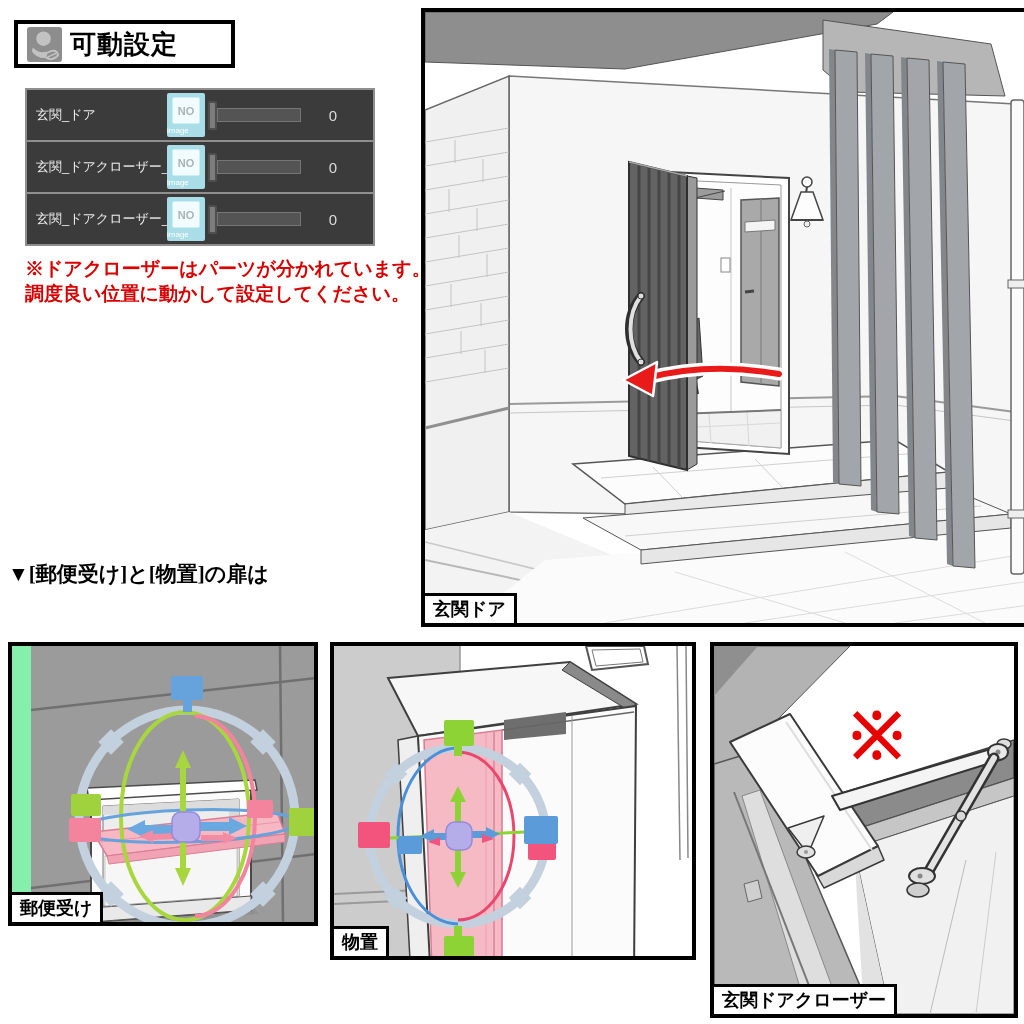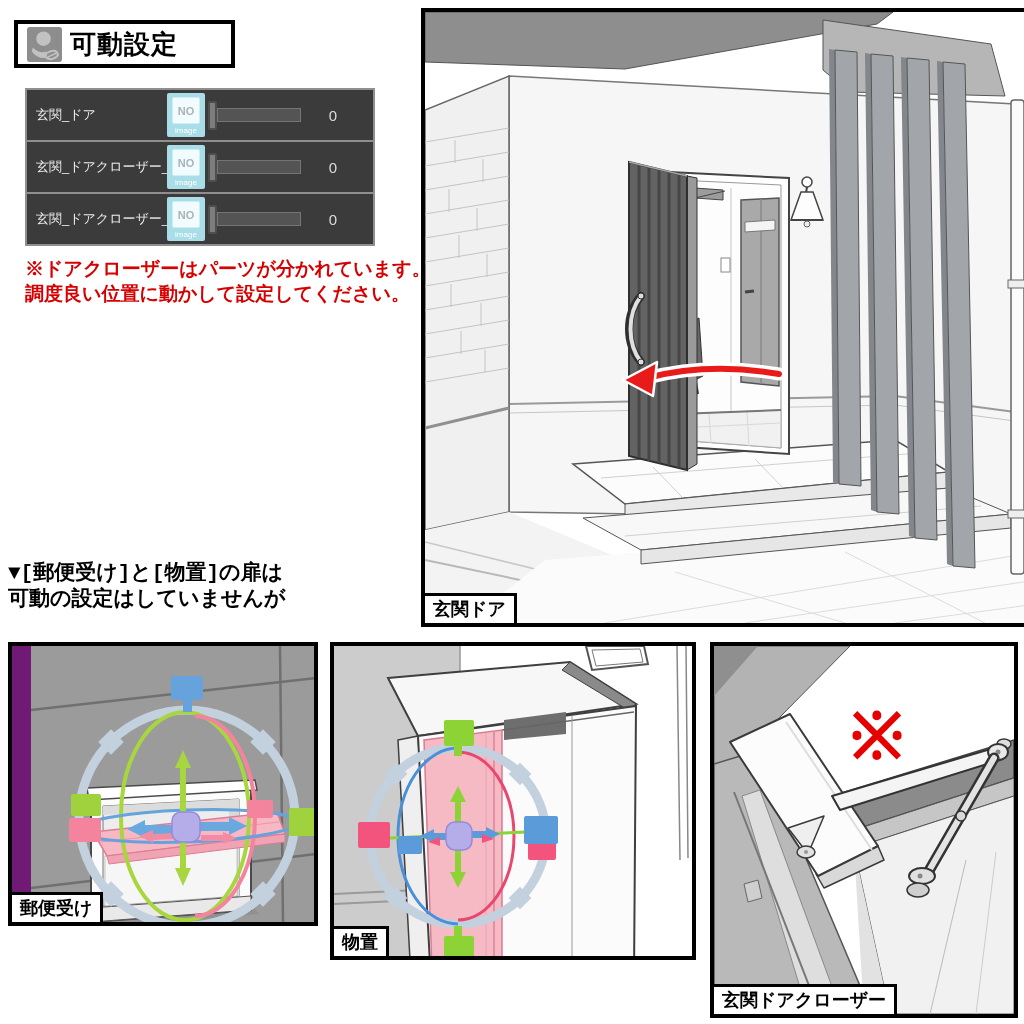--- a/index.html
+++ b/index.html
@@ -18,40 +18,40 @@
             border:2px solid #8f8f8f;box-sizing:border-box;display:flex;flex-direction:column;}
   .srow{position:relative;flex:1;border-bottom:2px solid #8f8f8f;}
   .srow:last-child{border-bottom:none;}
   .slabel{position:absolute;left:9px;top:50%;transform:translateY(-50%);
           color:#ececec;font-size:13px;white-space:nowrap;}
   .thumb{position:absolute;left:133px;top:3px;width:38px;height:44px;background:#a9dde7;
          border-radius:2px;margin-left:7px;}
   .thumb-no{position:absolute;left:50%;top:4px;transform:translateX(-50%);width:26px;height:25px;
             background:#f2fbfd;border:1px solid #cdeef4;border-radius:2px;color:#a9b4b6;
             font-size:11px;font-weight:bold;display:flex;align-items:center;justify-content:center;}
-  .thumb-img{position:absolute;left:0;right:0;bottom:2px;text-align:center;color:#fff;
+  .thumb-img{position:absolute;left:0;right:0;bottom:2px;text-align:left;color:#fff;
              font-size:8px;line-height:9px;}
   .handle{position:absolute;left:181px;top:11px;width:9px;height:29px;background:#7d7d7d;
           border:2px solid #4e4e4e;border-radius:2px;box-sizing:border-box;}
   .track{position:absolute;left:190px;top:18px;width:84px;height:14px;background:#545454;
          border:1px solid #757575;box-sizing:border-box;}
   .sval{position:absolute;left:288px;top:50%;transform:translateY(-50%);width:36px;
         text-align:center;color:#dcdcdc;font-size:15px;}
 
   
   .note-red{position:absolute;left:25px;top:256px;color:#d60000;font-weight:bold;
             font-size:19px;line-height:25px;white-space:nowrap;}
   .note-black{position:absolute;left:8px;top:561px;color:#000;font-weight:bold;
-              font-size:21px;line-height:26px;white-space:nowrap;font-family:Liberation Mono, monospace;}
+              font-size:21px;line-height:26px;white-space:nowrap;}
 
   
   .panel{position:absolute;border:4px solid #000;box-sizing:border-box;background:#fff;overflow:hidden;}
   .panel svg{display:block;}
   .p-main{left:421px;top:8px;width:620px;height:619px;}
-  .p-mail{left:8px;top:642px;width:310px;height:284px;background:#701a75;padding-left:19px;}
+  .p-mail{left:8px;top:642px;width:310px;height:284px;background:#86efac;padding-left:19px;}
   .p-shed{left:330px;top:642px;width:366px;height:318px;}
   .p-closer{left:710px;top:642px;width:308px;height:376px;}
   .taglabel{position:absolute;left:0;bottom:0;background:#fff;border:3px solid #000;
             border-left:none;border-bottom:none;font-family:"Liberation Serif","DejaVu Serif",serif;
             font-weight:bold;font-size:18px;line-height:24px;padding:1px 8px 2px;color:#000;}
 </style>
 </head>
 <body>
 
 <div class="stage">
@@ -102,21 +102,20 @@
     </div>
   </div>
 
   <div class="note-red serif">
     <div>※ドアクローザーはパーツが分かれています。</div>
     <div>調度良い位置に動かして設定してください。</div>
   </div>
 
   <div class="note-black serif">
     <div>▼[郵便受け]と[物置]の扉は</div>
-    <div>可動の設定はしていませんが</div>
   </div>
 
   <div class="panel p-main">
     <svg viewBox="0 0 612 611" width="612" height="611">
       <rect x="0" y="0" width="612" height="611" fill="#ffffff"></rect>
 
       <polygon points="0,0 468,0 452,12 200,57 0,50" fill="#8e8e8e" stroke="#555" stroke-width="1"></polygon>
       <polygon points="398,8 566,32 580,84 424,80 398,58" fill="#b6b6b6" stroke="#555" stroke-width="1"></polygon>
 
       <polygon points="84,64 590,92 590,508 84,500" fill="#f6f6f6" stroke="#777" stroke-width="1.5"></polygon>

